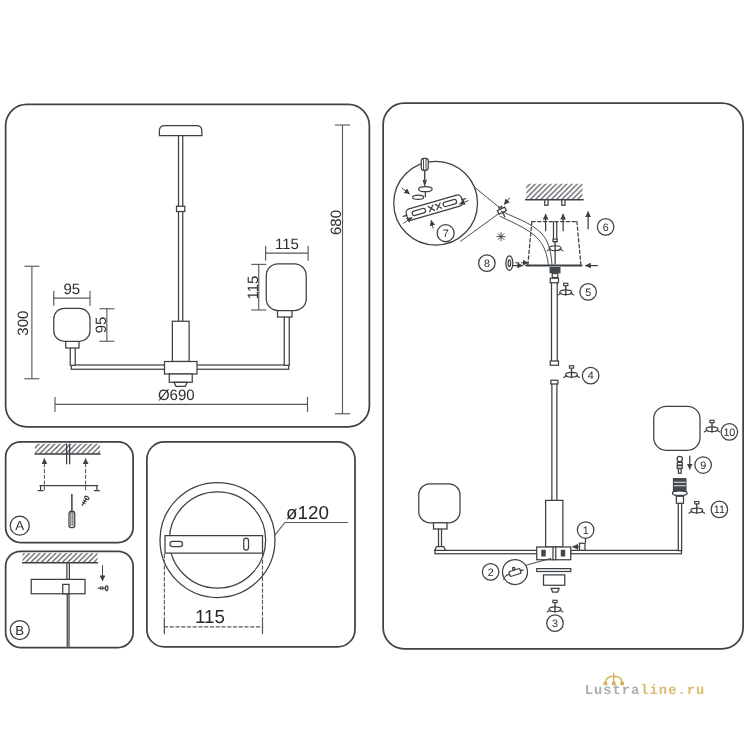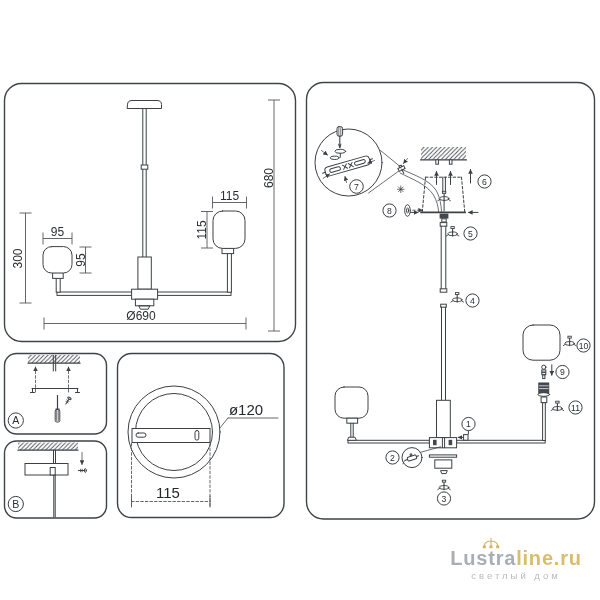--- a/index.html
+++ b/index.html
@@ -13,21 +13,21 @@
   .dk{fill:#43484d;stroke:none;}
   .dim{stroke:#54585c;stroke-width:0.9;fill:none;}
   .dsh{stroke-dasharray:2.6 2;}
   .co{fill:#ffffff;stroke:#3c4044;stroke-width:1;}
   .txt{font-family:"Liberation Sans",sans-serif;font-size:12px;fill:#2b2f33;text-anchor:middle;}
   .txt2{font-family:"Liberation Sans",sans-serif;font-size:15px;fill:#25292d;text-anchor:middle;}
   .num{font-family:"Liberation Sans",sans-serif;font-size:8.6px;fill:#2b2f33;text-anchor:middle;}
   .ab{font-family:"Liberation Sans",sans-serif;font-size:10.6px;fill:#2b2f33;text-anchor:middle;}
   .logo{position:absolute;left:442px;top:538px;width:148px;text-align:center;}
   .logo-icon{position:absolute;left:40px;top:0px;}
-  .logo-line{margin-top:10px;font-weight:bold;font-size:20px;letter-spacing:0.8px;color:#a9aeb5;line-height:1.05;}
+  .logo-line{margin-top:10px;font-weight:bold;font-size:11px;letter-spacing:0.8px;color:#a9aeb5;line-height:1.05;font-family:Liberation Mono, monospace;}
   .logo-line .gold{color:#d9bc6e;}
   .logo-tagline{font-size:9.5px;letter-spacing:3px;color:#b6bbc1;margin-top:1px;}
 </style>
 </head>
 <body>
 
 <div class="stage">
 <svg width="600" height="600" viewBox="0 0 600 600">
   <defs>
     <marker id="arr" viewBox="0 0 10 10" refX="9" refY="5" markerWidth="4.6" markerHeight="4.6" markerUnits="userSpaceOnUse" orient="auto-start-reverse">
@@ -337,15 +337,14 @@
 </svg>
 
 <div class="logo">
   <svg class="logo-icon" width="18" height="11" viewBox="0 0 18 11">
     <path d="M9,0 v3 M9,3 c-4,0 -6.2,2 -6.8,4.6 M9,3 c4,0 6.2,2 6.8,4.6 M9,3 v4.6" stroke="#d4b25c" stroke-width="1.1" fill="none"></path>
     <rect x="0.8" y="7.4" width="3" height="2.8" fill="#d4b25c"></rect>
     <rect x="7.5" y="7.4" width="3" height="2.8" fill="#d4b25c"></rect>
     <rect x="14.2" y="7.4" width="3" height="2.8" fill="#d4b25c"></rect>
   </svg>
   <div class="logo-line"><span>Lustra</span><span class="gold">line.ru</span></div>
-  <div class="logo-tagline">светлый дом</div>
 </div>
 </div>
 
 </body></html>

